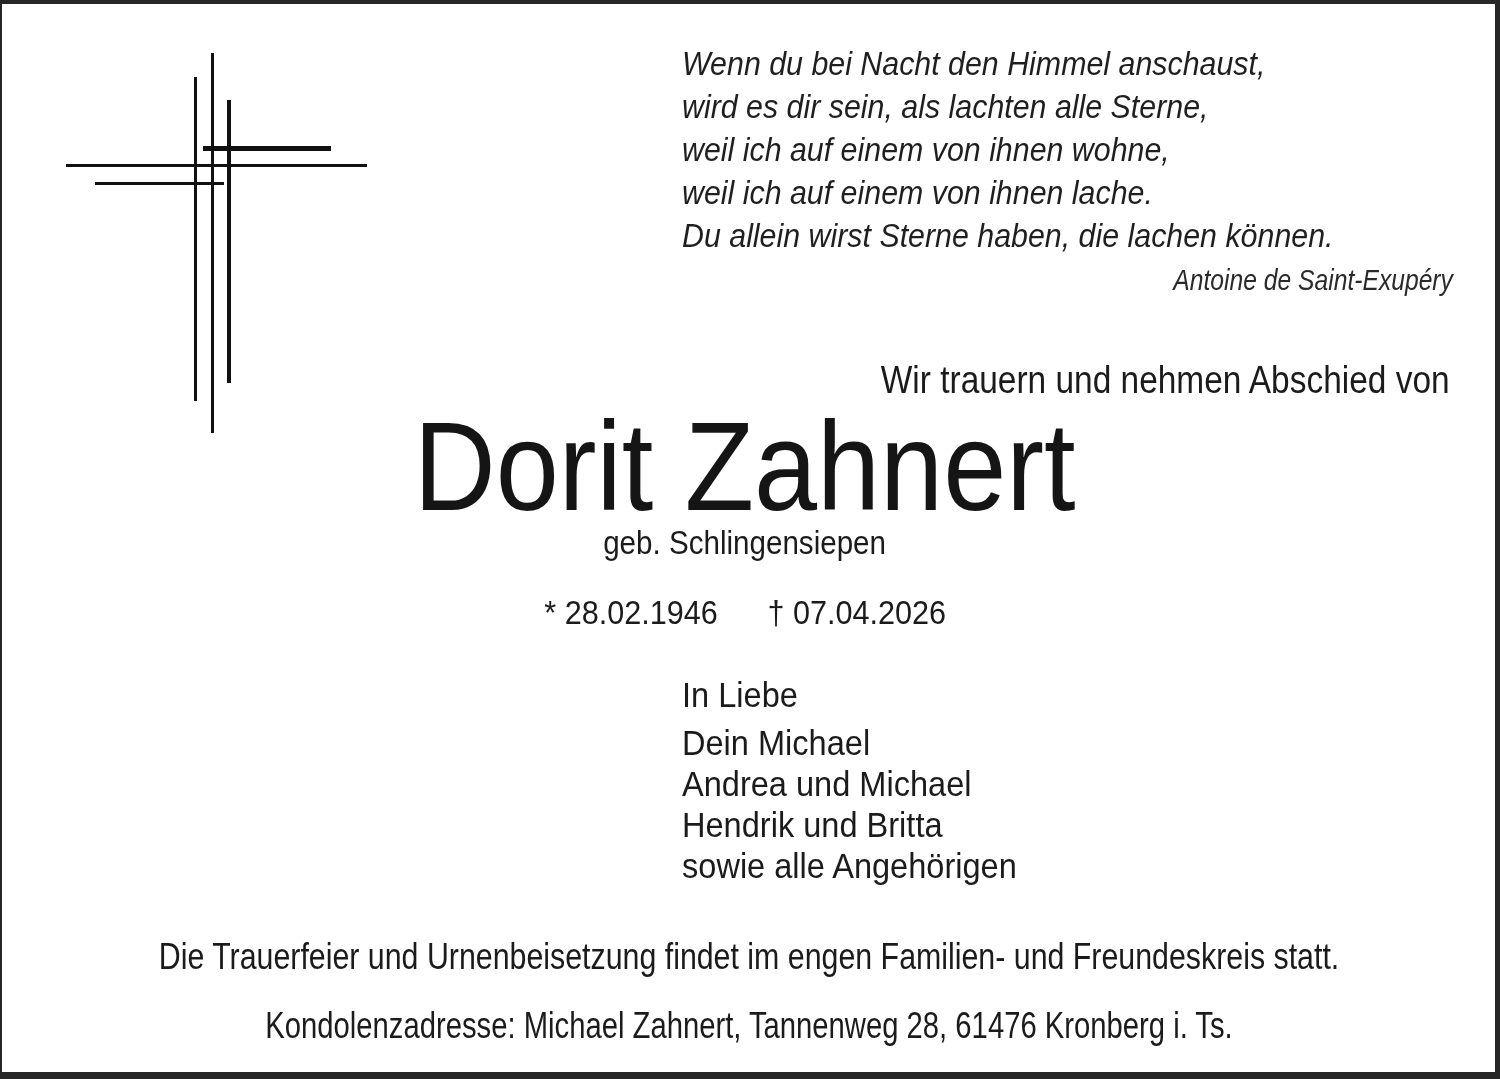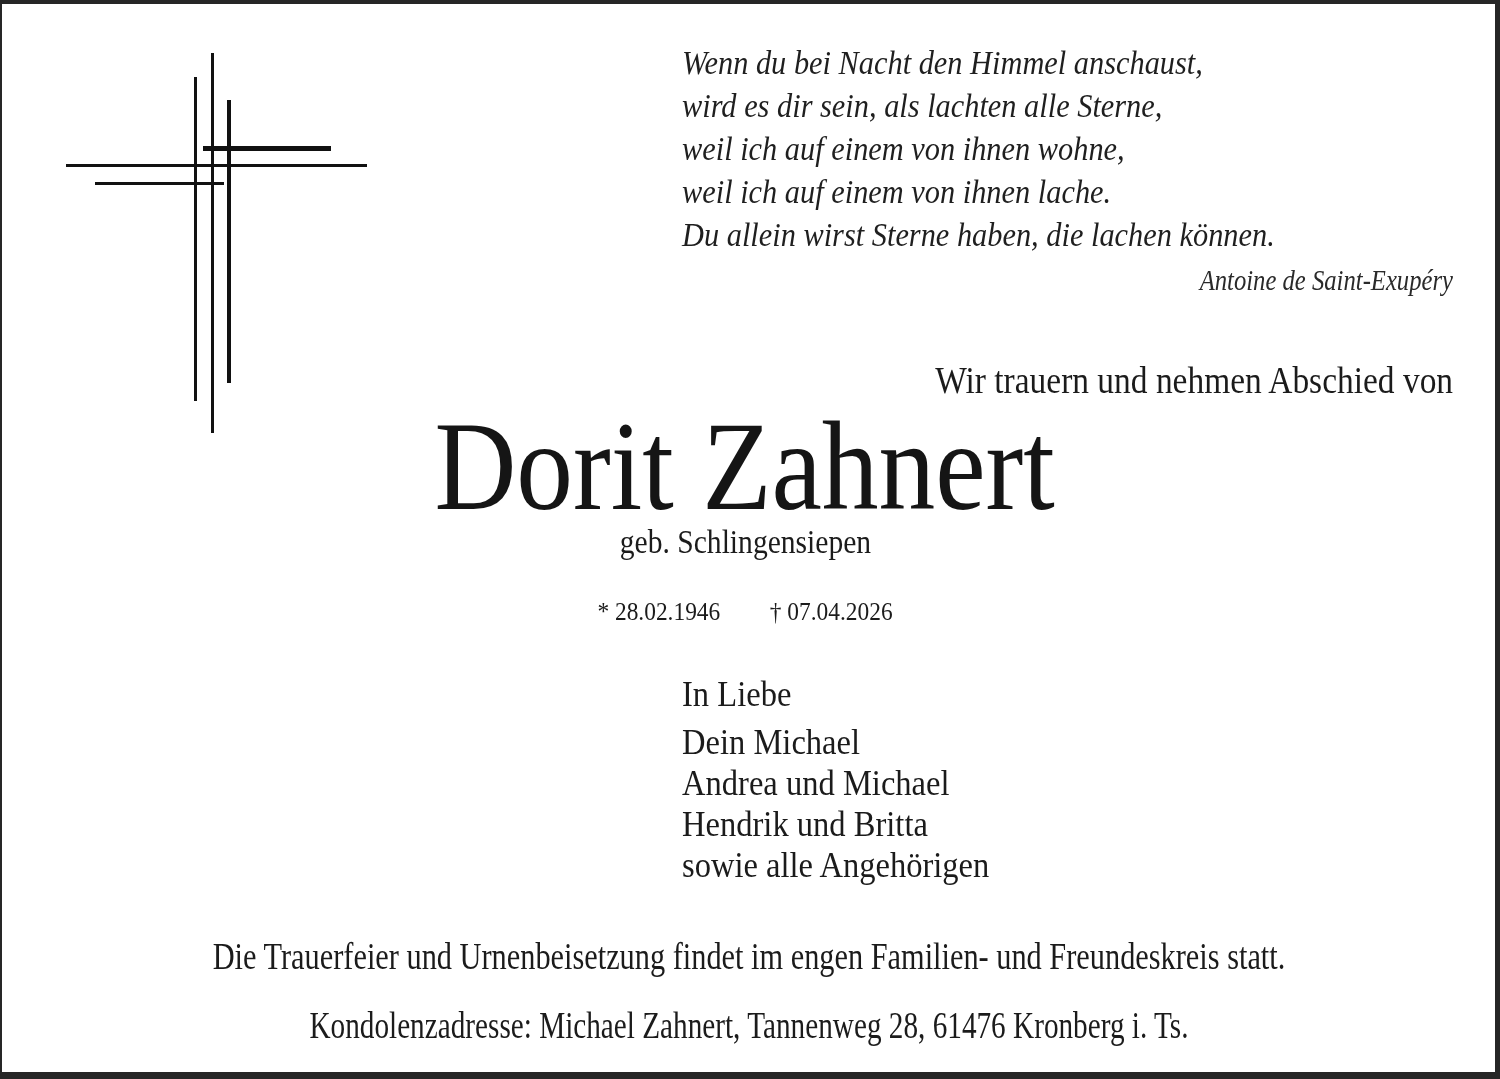--- a/index.html
+++ b/index.html
@@ -6,21 +6,21 @@
   .page {
     position: relative;
     width: 1500px;
     height: 1079px;
     box-sizing: border-box;
     background: #ffffff;
     border-style: solid;
     border-color: #262626;
     border-width: 4px 5px 7px 2px;
     overflow: hidden;
-    font-family: Liberation Serif, serif;
+    font-family: Liberation Sans, sans-serif;
     color: #1b1b1b;
   }
   
   .cross { position: absolute; left: 0; top: 0; width: 420px; height: 450px; }
   .cross .ln { position: absolute; background: #111; }
   .v1 { left: 209px; top: 49px;  width: 3px;  height: 380px; }
   .v2 { left: 192px; top: 73px;  width: 3px;  height: 324px; }
   .v3 { left: 225px; top: 96px;  width: 4px;  height: 283px; }
   .h1 { left: 201px; top: 142px; width: 128px; height: 5px; }
   .h2 { left: 64px;  top: 160px; width: 301px; height: 3px; }
@@ -39,21 +39,21 @@
     color: #2a2a2a;
   }
   
   .center-col { position: absolute; left: 0; top: 0; width: 1486px; text-align: center; }
   .intro { position: absolute; top: 356px; width: 100%; font-size: 38px; line-height: 40px; text-align: right; }
   .intro > span { display: inline-block; transform: scaleX(0.88); white-space: nowrap; }
   .deceased-name { position: absolute; top: 400px; width: 100%; font-size: 126px; line-height: 126px; color: #151515; }
   .deceased-name > span { display: inline-block; transform: scaleX(0.90); white-space: nowrap; }
   .birth-name { position: absolute; top: 519px; width: 100%; font-size: 34px; line-height: 38px; }
   .birth-name > span { display: inline-block; transform: scaleX(0.87); white-space: nowrap; }
-  .dates { position: absolute; top: 589px; width: 100%; font-size: 26px; line-height: 38px; }
+  .dates { position: absolute; top: 589px; width: 100%; font-size: 34px; line-height: 38px; }
   .dates > span { display: inline-block; transform: scaleX(0.90); white-space: nowrap; }
   .dates .gap { display: inline-block; width: 55px; }
   
   .farewell {
     position: absolute; left: 680px; top: 670px;
     font-size: 35px; line-height: 41px;
     transform: scaleX(0.93); transform-origin: left top;
     white-space: nowrap;
   }
   .farewell .salutation { margin-bottom: 7px; }

